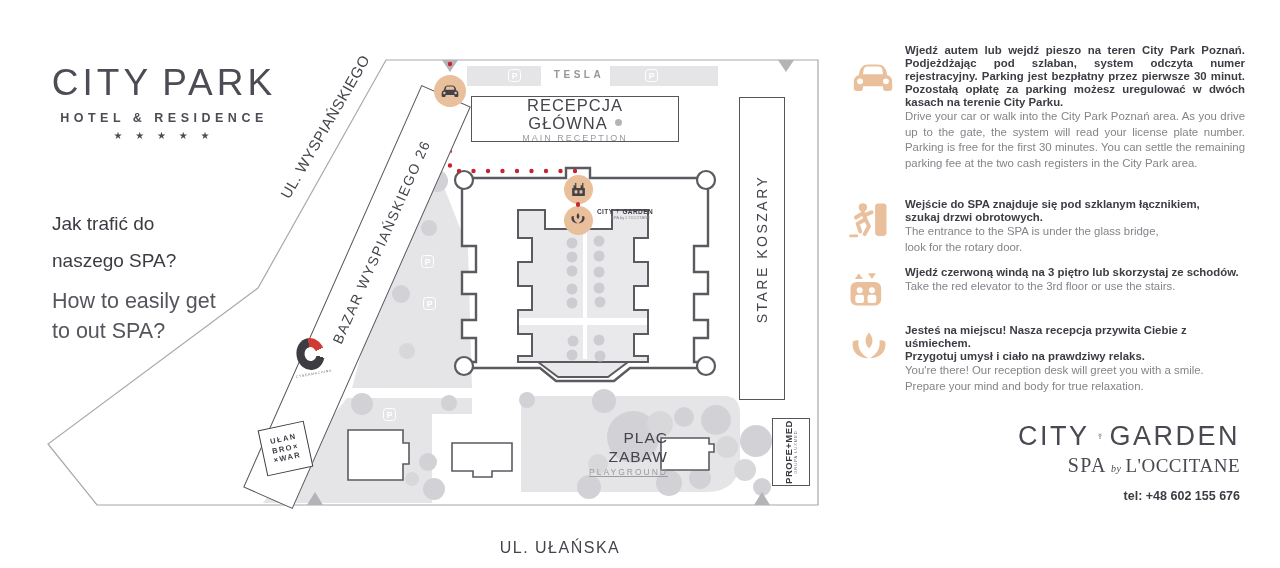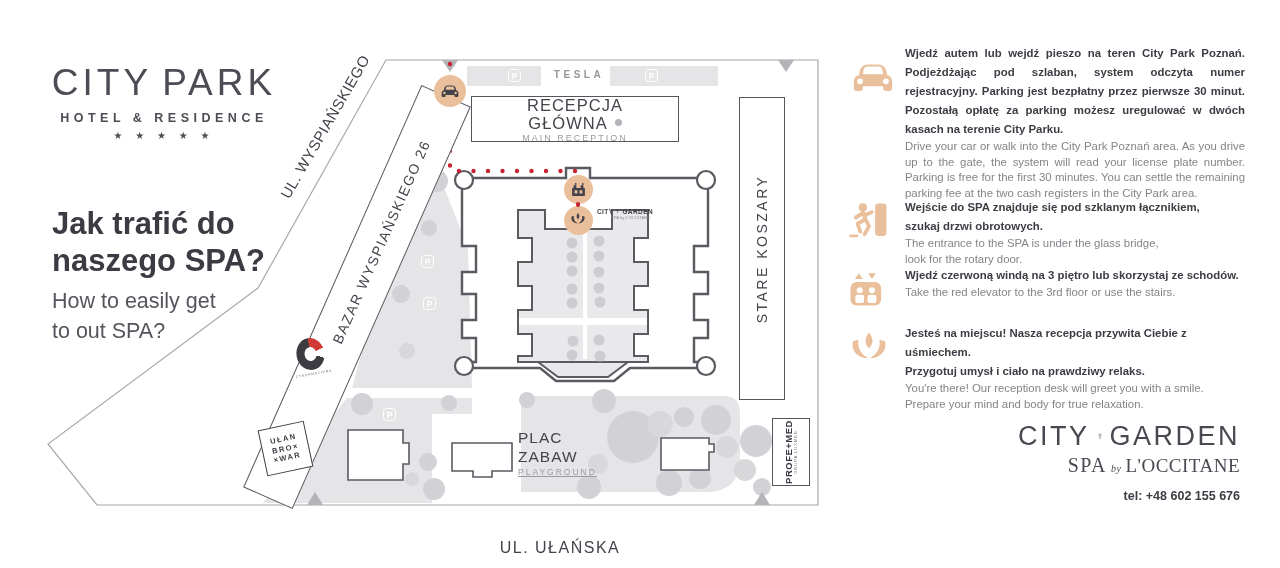--- a/index.html
+++ b/index.html
@@ -7,21 +7,21 @@
          font-family:"Liberation Sans",sans-serif;color:#45444c;}
   .abs{position:absolute;}
 
   
   .cp-logo{left:52px;top:62px;width:224px;text-align:center;color:#4d4b54;}
   .cp-row{display:flex;align-items:center;justify-content:center;gap:5px;}
   .cp-word{font-size:37px;letter-spacing:4px;font-weight:400;}
   .cp-sub{margin-top:7px;font-size:12.5px;letter-spacing:4.5px;font-weight:600;}
   .cp-stars{margin-top:5px;font-size:10px;letter-spacing:5px;}
   .heading{left:52px;top:205px;width:250px;}
-  .h-pl{font-size:31px;line-height:37px;font-weight:bold;color:#3c3b43;}
+  .h-pl{font-size:19px;line-height:37px;font-weight:normal;color:#3c3b43;}
   .h-en{font-size:21.5px;line-height:30px;color:#56555d;margin-top:7px;}
 
   
   .map-svg{left:0;top:0;width:1280px;height:568px;}
 
   
   .street-west{left:225px;top:118px;width:200px;text-align:center;font-size:15px;
       letter-spacing:0.5px;transform:rotate(-60deg);white-space:nowrap;}
   .street-south{left:460px;top:539px;width:200px;text-align:center;font-size:16px;letter-spacing:1.5px;}
   .bazar-strip{left:137px;top:270px;width:440px;height:54px;background:#fff;
@@ -39,21 +39,21 @@
   .rec-dot{width:7px;height:7px;border-radius:50%;background:#b4b4b8;margin-left:7px;}
   .rec-sub{font-size:9px;letter-spacing:2px;color:#9b9ba0;margin-top:1px;}
   .koszary{left:739px;top:97px;width:46px;height:303px;background:#fff;border:1.3px solid #55555c;
       box-sizing:border-box;display:flex;align-items:center;justify-content:center;z-index:2;}
   .koszary-t{transform:rotate(-90deg);white-space:nowrap;font-size:14px;letter-spacing:2.5px;}
   .profemed{left:772px;top:418px;width:38px;height:68px;background:#fff;border:1.3px solid #55555c;
       box-sizing:border-box;display:flex;align-items:center;justify-content:center;z-index:2;}
   .profemed-t{transform:rotate(-90deg);white-space:nowrap;text-align:center;}
   .profemed-name{font-size:9.5px;font-weight:bold;letter-spacing:0.5px;color:#3b3a42;line-height:9px;}
   .profemed-sub{font-size:4px;letter-spacing:1px;color:#6f6f74;line-height:5px;}
-  .plac{left:518px;top:428px;width:120px;text-align:left;z-index:2;}
+  .plac{left:548px;top:428px;width:120px;text-align:right;z-index:2;}
   .plac-l{font-size:15.5px;letter-spacing:1px;line-height:19px;}
   .plac-sub{font-size:8.5px;letter-spacing:2px;color:#9b9ba0;margin-top:1px;text-decoration:underline;}
   .ulan{left:262px;top:425px;width:47px;height:47px;border:1.6px solid #3b3a42;background:#fff;
       transform:rotate(-12deg);display:flex;flex-direction:column;align-items:center;justify-content:center;
       box-sizing:border-box;z-index:3;}
   .ulan-l{font-size:7.5px;font-weight:bold;letter-spacing:1.5px;line-height:9.5px;color:#3b3a42;}
   .cyber{left:288px;top:338px;width:46px;text-align:center;transform:rotate(-10deg);z-index:3;}
   .cyber-ring{width:28px;height:32px;margin:0 auto;border-radius:50%;
       background:conic-gradient(from 115deg,#3c3c42 0 245deg,#cf3a35 245deg 318deg,transparent 318deg 360deg);
       position:relative;}
@@ -64,21 +64,21 @@
   .spa-mark-r{display:flex;align-items:center;gap:2px;font-size:6.5px;font-weight:bold;
       letter-spacing:0.4px;color:#3b3a42;}
   .spa-mark-sub{font-size:4.2px;color:#8a8a8f;margin-left:14px;}
   .map-circle{border-radius:50%;background:#eabf9b;display:flex;align-items:center;justify-content:center;z-index:3;}
   .route-dot{width:4.6px;height:4.6px;border-radius:50%;background:#c62430;z-index:4;}
 
   
   .inst{position:absolute;left:845px;width:402px;}
   .inst-icon{position:absolute;left:2px;color:#eabf9b;--knock:#ffffff;}
   .inst-text{margin-left:60px;width:340px;}
-  .inst .pl{margin:0;font-size:11.4px;line-height:19px;font-weight:bold;color:#3d3c44;white-space:pre-line;}
+  .inst .pl{margin:0;font-size:11.4px;line-height:13px;font-weight:bold;color:#3d3c44;white-space:pre-line;}
   .inst .en{margin:0;font-size:11.4px;line-height:15.6px;color:#84848a;white-space:pre-line;}
   .just .pl,.just .en{text-align:justify;}
 
   
   .cg-logo{left:1018px;top:420px;width:222px;color:#4a4952;}
   .cg-row{display:flex;align-items:center;justify-content:center;gap:7px;}
   .cg-word{font-size:27px;letter-spacing:2.5px;}
   .cg-line2{text-align:right;margin-top:2px;font-family:"Liberation Serif",serif;}
   .cg-spa{font-size:20px;letter-spacing:1.5px;}
   .cg-by{font-size:10px;letter-spacing:0.5px;font-style:italic;}

